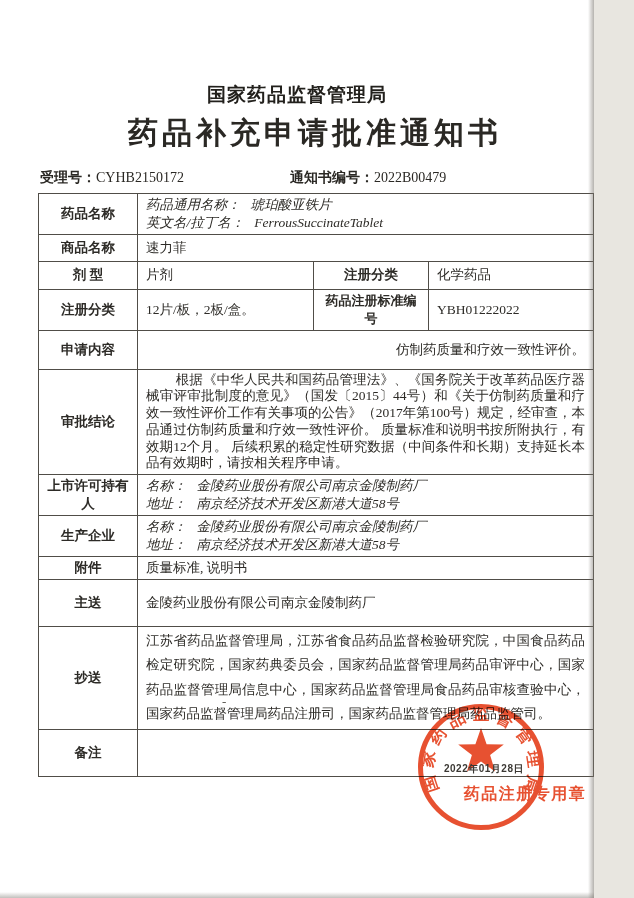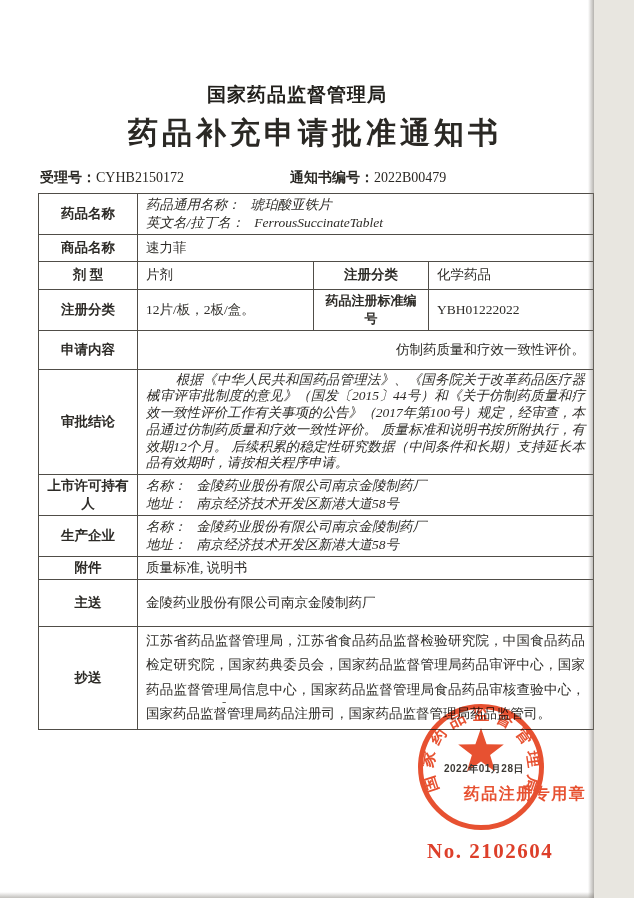--- a/index.html
+++ b/index.html
@@ -52,21 +52,21 @@
     text-align: center; font-weight: bold; font-size: 14px;
     color: #25231f; padding: 2px 2px;
   }
   .two-line { line-height: 1.32; font-style: italic; }
   .pair .k { }
   .pair .v { margin-left: 10px; }
   td.para {
     font-size: 13px; line-height: 1.24; text-align: justify;
     padding: 3px 7px 3px 8px;
   }
-  td.para .indent { text-indent: 2.2em; display: block; font-style: italic; }
+  td.para .indent { text-indent: 2.2em; display: block; }
   td.cc-cell { font-size: 13.5px; line-height: 1.82; text-align: justify; padding: 4px 8px; }
   td.top-al { vertical-align: top; padding-top: 4px; text-align: right; }
 
   .remark-dash { position: absolute; left: 222px; top: 694px; font-size: 13px; color: #5a5750; }
 
   
   .stamp {
     position: absolute; left: 414px; top: 700px; width: 134px; height: 134px;
     mix-blend-mode: multiply; opacity: 0.96;
   }
@@ -175,35 +175,38 @@
     <tr style="height:47px">
       <td class="lbl">主送</td>
       <td colspan="3">金陵药业股份有限公司南京金陵制药厂</td>
     </tr>
 
     <tr style="height:93px">
       <td class="lbl">抄送</td>
       <td colspan="3" class="cc-cell">江苏省药品监督管理局，江苏省食品药品监督检验研究院，中国食品药品检定研究院，国家药典委员会，国家药品监督管理局药品审评中心，国家药品监督管理局信息中心，国家药品监督管理局食品药品审核查验中心，国家药品监督管理局药品注册司，国家药品监督管理局药品监管司。</td>
     </tr>
 
+    <tr style="height:47px">
+      <td class="lbl">备注</td>
+      <td colspan="3"></td>
+    </tr>
   </tbody>
     </table>
 
   <span class="remark-dash">-</span>
 
   <div class="stamp">
     <svg width="134" height="134" viewBox="0 0 134 134">
       <circle cx="67" cy="67" r="60.5" fill="none" stroke="#e64a28" stroke-width="5"></circle>
       <path id="sealArc" d="M 21.9 83.4 A 48 48 0 1 1 112.1 83.4" fill="none"></path>
       <text font-size="16.5" font-weight="bold" fill="#e64a28" font-family="Liberation Serif, DejaVu Serif, serif">
         <textPath href="#sealArc" startOffset="50%" text-anchor="middle" textLength="198">国家药品监督管理局</textPath>
       </text>
       <polygon points="67,28 72.6,44.2 89.8,44.6 76.1,55 81.1,71.4 67,61.6 52.9,71.4 57.9,55 44.2,44.6 61.4,44.2" fill="#e64a28"></polygon>
     </svg>
     <div class="seal-date">2022年01月28日</div>
     <div class="seal-type">药品注册专用章</div>
   </div>
 
-  <div class="serial-no">No. 2102604</div>
 
   <div class="edge-right"></div>
   <div class="edge-bottom"></div>
 </div>
 
 </body></html>

